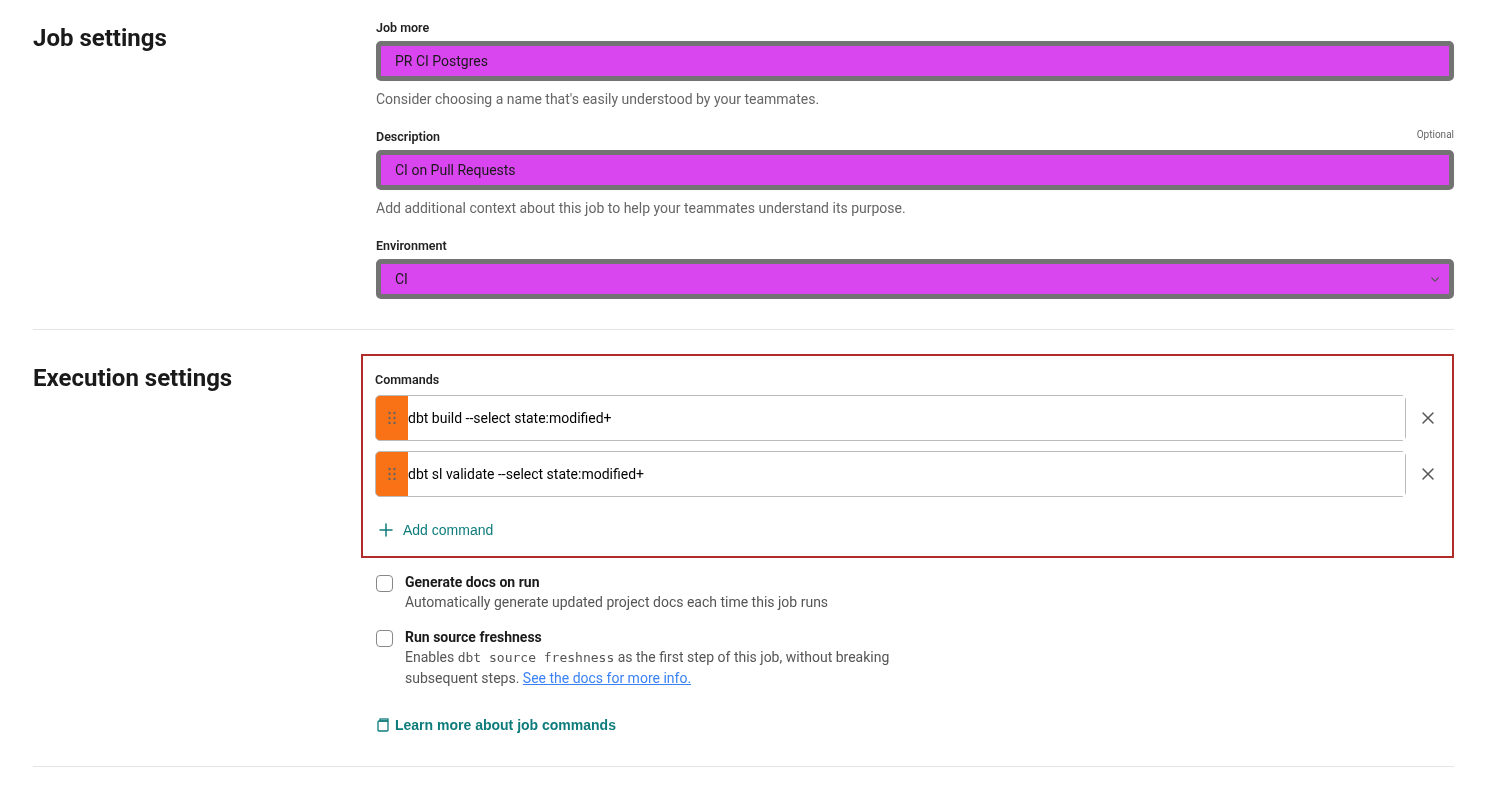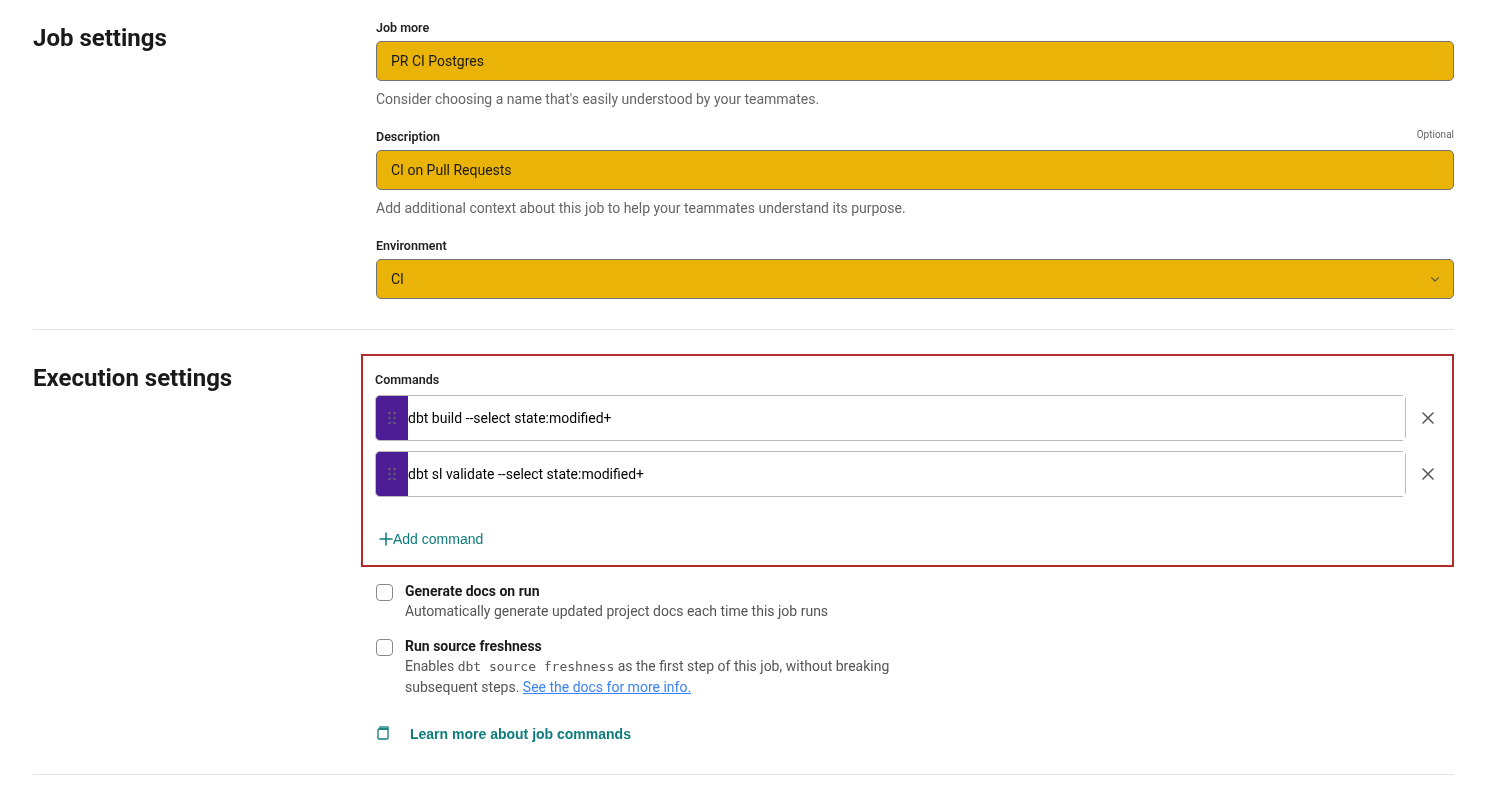--- a/index.html
+++ b/index.html
@@ -19,27 +19,27 @@
     }
     .section-body { flex: 1; }
     .narrow { width: 578px; }
     .form-group { margin-bottom: 22px; }
     .label-row { display: flex; justify-content: space-between; margin-bottom: 6px; }
     .label { font-size: 12.5px; font-weight: 600; color: #222; }
     .optional { font-size: 10px; color: #666; font-weight: 400; }
     .input {
       width: 100%;
       height: 40px;
-      border: 1px solid #737373;
+      border: 5px solid #737373;
       border-radius: 5px;
       padding: 0 14px;
       font-size: 14px;
       font-family: inherit;
       color: #1a1a1a;
-      background: #eab308;
+      background: #d946ef;
     }
     .select-wrap { position: relative; }
     .select-wrap .chev {
       position: absolute;
       right: 14px;
       top: 50%;
       transform: translateY(-50%);
       pointer-events: none;
       color: #555;
     }
@@ -54,21 +54,21 @@
     }
 
     .command-row { display: flex; align-items: center; gap: 10px; margin-bottom: 10px; }
     .command-input-wrap {
       flex: 1;
       display: flex;
       align-items: center;
       border: 1px solid #bbb;
       border-radius: 5px;
       height: 46px;
-      background: #4c1d95;
+      background: #f97316;
     }
     .drag-handle {
       width: 32px;
       display: flex; align-items: center; justify-content: center;
       color: #666;
     }
     .command-input {
       flex: 1;
       border: none;
       outline: none;
@@ -78,25 +78,25 @@
       padding-right: 12px;
     }
     .remove-btn {
       width: 24px; height: 24px;
       display: flex; align-items: center; justify-content: center;
       color: #555;
       cursor: pointer;
       background: none; border: none;
     }
     .add-command {
-      display: inline-flex; align-items: center; 
+      display: inline-flex; align-items: center; gap: 10px;
       color: #0e7c7b;
       font-size: 14px;
       font-weight: 500;
-      margin-top: 20px;
+      margin-top: 11px;
       cursor: pointer;
       background: none; border: none;
       padding: 4px 4px;
     }
     .plus-icon { width: 14px; height: 14px; stroke: #0e7c7b; }
     
     .checkbox-row { display: flex; align-items: flex-start; gap: 12px; margin-top: 16px; }
     .checkbox {
       width: 17px; height: 17px;
       border: 1.5px solid #888;
@@ -106,21 +106,21 @@
       cursor: pointer;
       background: #fff;
     }
     .checkbox-content { flex: 1; }
     .checkbox-title { font-size: 14px; font-weight: 700; margin-bottom: 2px; }
     .checkbox-desc { font-size: 14px; color: #555; line-height: 1.5; }
     .code { font-family: "SFMono-Regular", Consolas, monospace; font-size: 13px; color: #555; }
     .link { color: #3b82f6; text-decoration: underline; cursor: pointer; }
     
     .learn-more {
-      display: inline-flex; gap: 20px;
+      display: inline-flex; align-items: center; gap: 5px;
       color: #0e7c7b;
       font-weight: 600;
       font-size: 14px;
       margin-top: 28px;
       cursor: pointer;
       background: none; border: none;
     }
     .drag-svg { width:10px; height:16px; }
     .drag-svg circle{ fill:#666; }
   </style>

